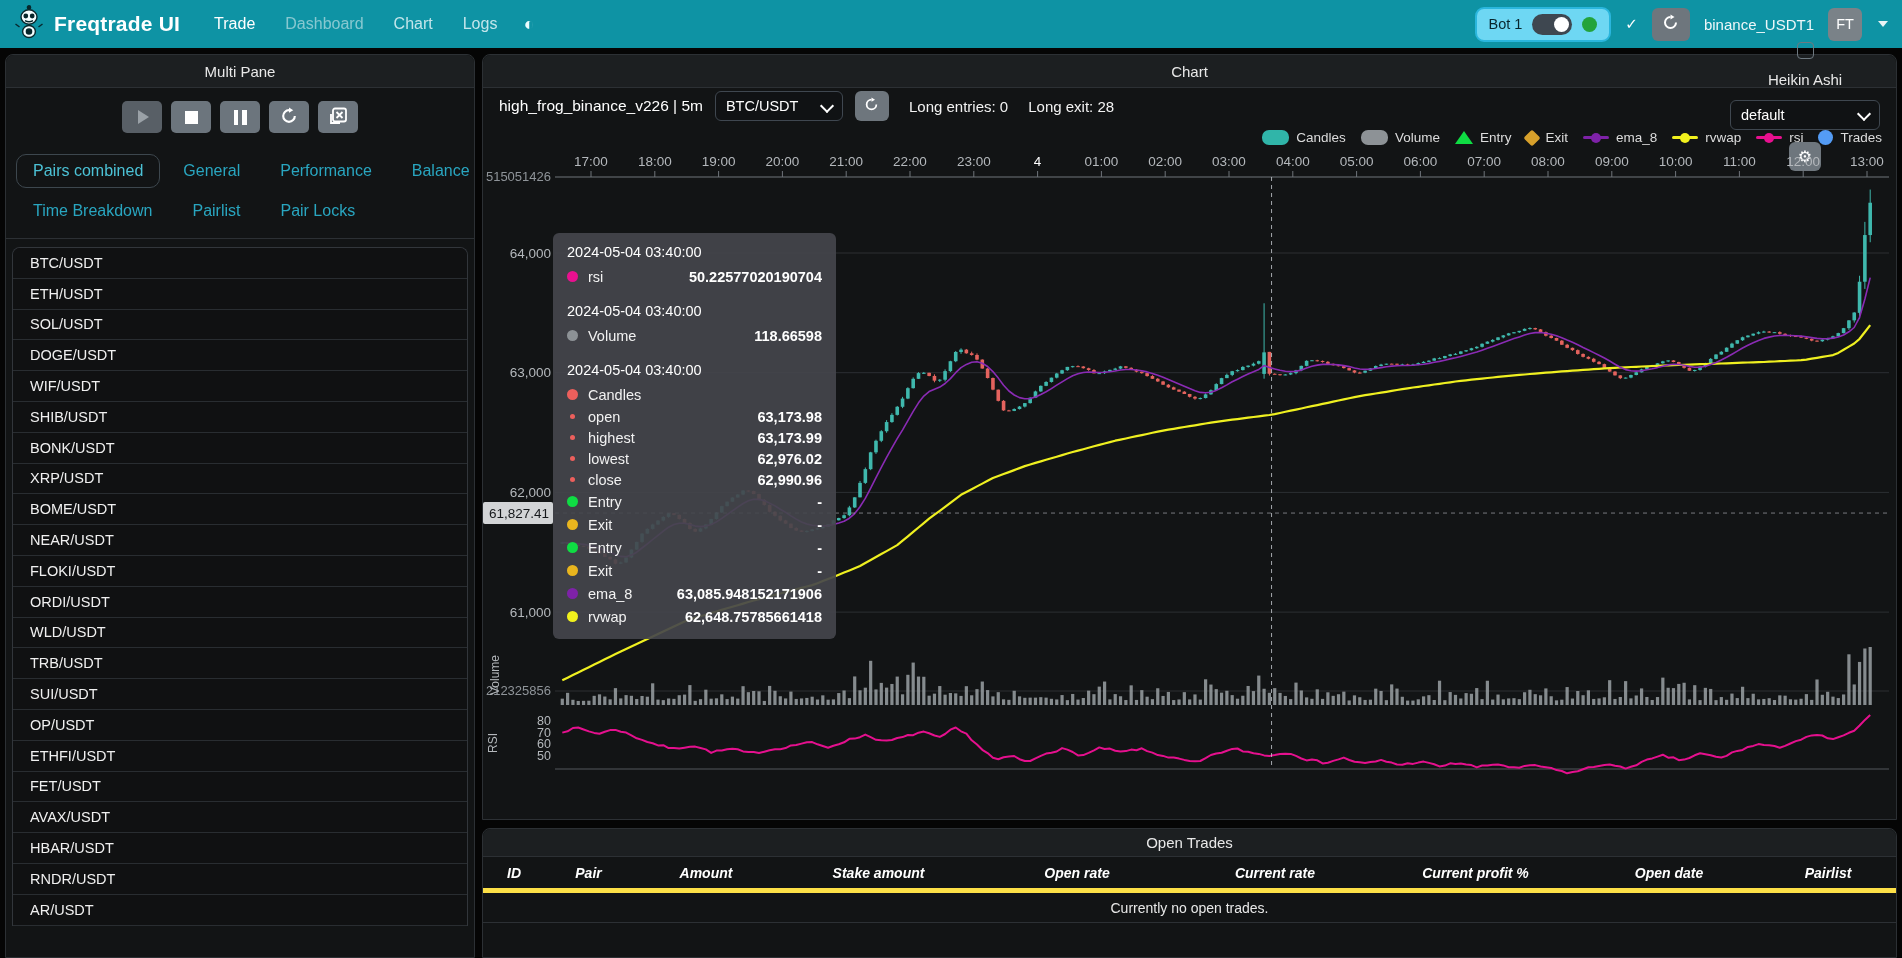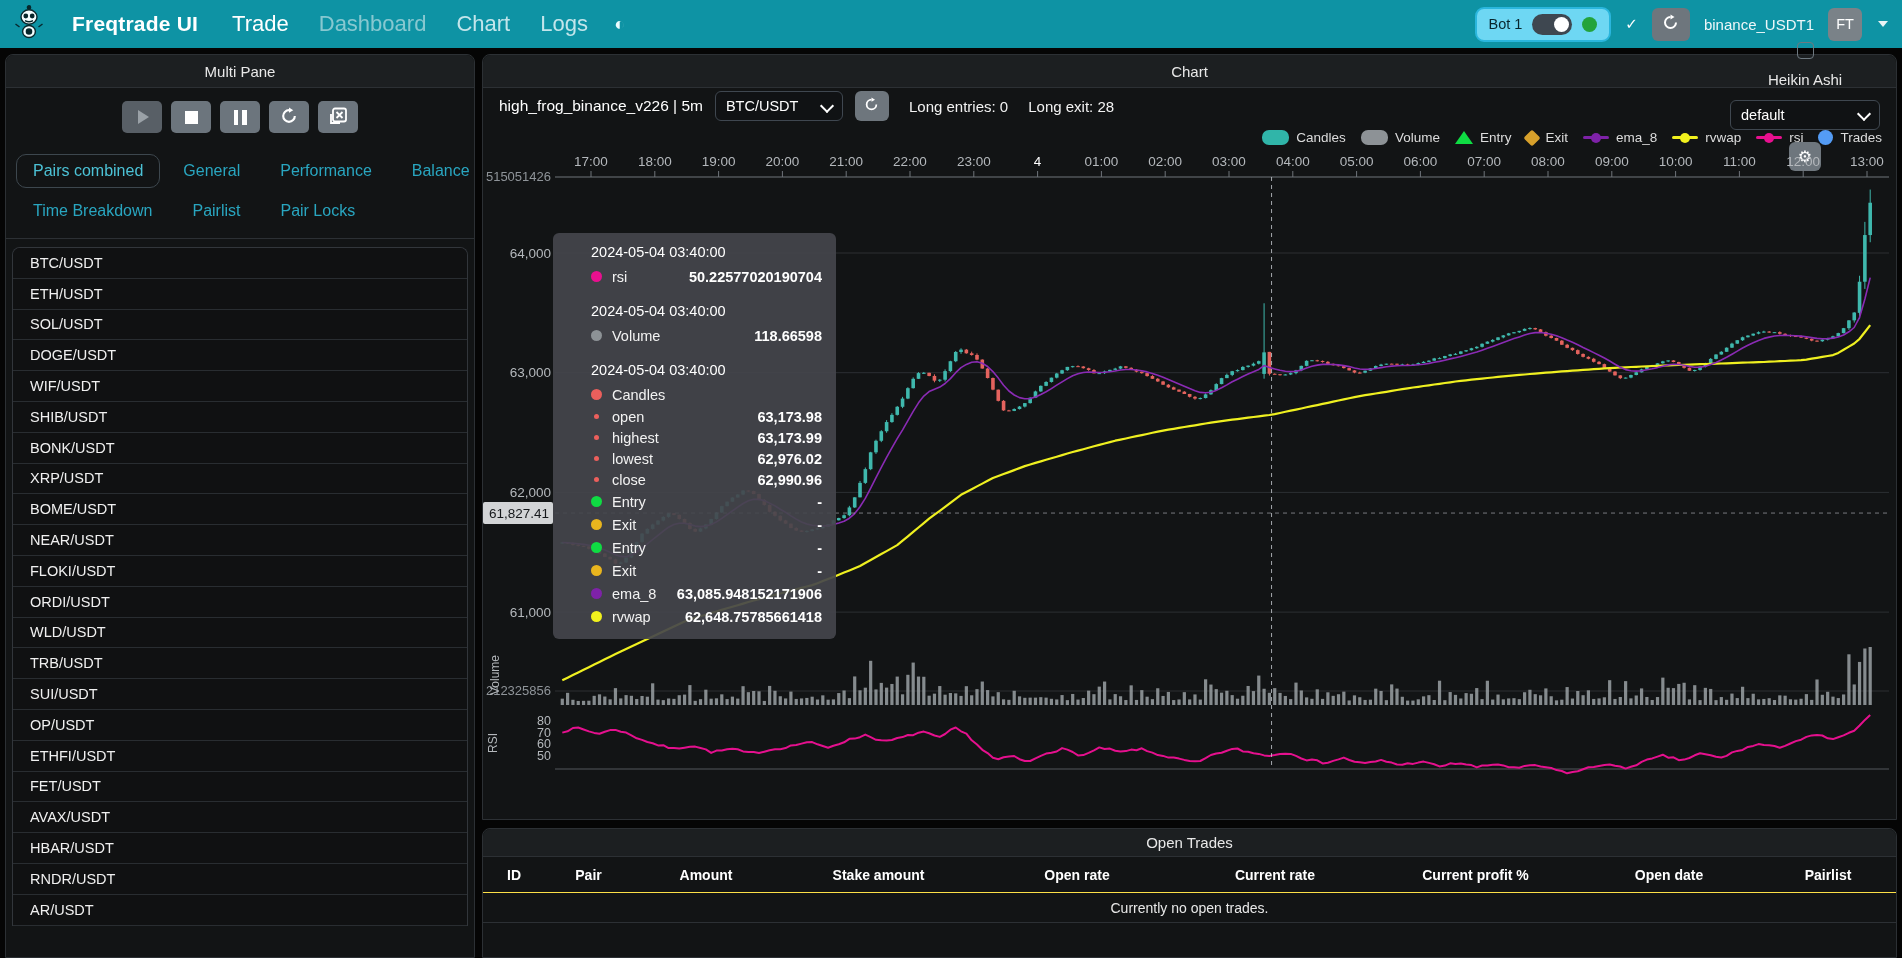--- a/index.html
+++ b/index.html
@@ -3,24 +3,24 @@
 <meta charset="utf-8">
 <style>
   * { margin:0; padding:0; box-sizing:border-box; }
   html,body { width:1902px; height:958px; overflow:hidden; background:#050505;
               font-family:"Liberation Sans","DejaVu Sans",sans-serif; }
   #app { position:relative; width:1902px; height:958px; }
 
   
   .nav { position:absolute; top:0; left:0; width:1902px; height:48px; background:#0e93a4;
          display:flex; align-items:center; padding:0 14px; }
-  .brand-wrap { display:flex; align-items:center; gap:28px; }
+  .brand-wrap { display:flex; align-items:center; gap:10px; }
   .brand { color:#fff; font-size:21px; font-weight:700; letter-spacing:.2px; }
   .nav-menu { display:flex; align-items:center; gap:30px; margin-left:34px; }
-  .nav-menu a { text-decoration:none; font-size:22px; color:rgba(235,248,250,.82); cursor:pointer; }
+  .nav-menu a { text-decoration:none; font-size:16px; color:rgba(235,248,250,.82); cursor:pointer; }
   .nav-menu a.active { color:#ffffff; }
   .nav-menu a.dim { color:rgba(210,232,236,.62); }
   .theme-toggle { color:#eafcff; font-size:18px; margin-left:26px; cursor:pointer; }
   .nav-right { margin-left:auto; display:flex; align-items:center; gap:14px; }
   .bot-pill { background:#6ed7f3; border:2px solid #2ab6dd; border-radius:9px; padding:5px 12px;
               display:flex; align-items:center; gap:10px; }
   .bot-name { color:#08262d; font-size:14.5px; }
   .toggle { width:40px; height:21px; border-radius:11px; background:#3e4750; position:relative; cursor:pointer; }
   .toggle .knob { position:absolute; top:3px; left:22px; width:15px; height:15px; border-radius:50%; background:#fff; }
   .status-dot { width:15px; height:15px; border-radius:50%; background:#23a33c; }
@@ -85,39 +85,39 @@
   .sw-linedot i { position:absolute; left:8px; top:-3.5px; width:10px; height:10px; border-radius:50%; background:inherit; }
   .sw-circle { width:15px; height:15px; border-radius:50%; }
 
   .chart-wrap { position:relative; width:1413px; height:668px; }
   #chart-svg { position:absolute; left:0; top:0; }
 
   
   .tooltip { position:absolute; left:70px; top:82px; width:283px; background:rgba(68,69,76,.92);
              border-radius:6px; padding:11px 14px 11px 14px; z-index:3; color:#fff; }
   .tt-time { font-size:14.5px; color:#fff; margin-bottom:5px; }
-  .tt-sec { margin-top:15px;margin-left:24px; }
+  .tt-sec { margin-top:15px; }
   .tt-sec:first-child { margin-top:0; }
   .tt-row { display:flex; align-items:center; height:23px; font-size:14.5px; color:#f2f2f2; }
   .tt-row.sm { height:21px; }
   .tt-dot { width:11px; height:11px; border-radius:50%; flex:none; }
   .tt-dot.sm { width:5px; height:5px; margin-left:3px; }
   .tt-name { margin-left:10px; }
   .tt-row.sm .tt-name { margin-left:13px; }
   .tt-val { margin-left:auto; font-weight:700; color:#fff; }
 
   
   .datazoom { position:absolute; left:82px; top:732px; width:1330px; height:30px; background:#14161a;
               border:1px solid #3c4350; border-radius:4px; overflow:hidden; cursor:pointer; }
 
   
   #trades-panel { left:482px; top:828px; width:1415px; height:130px; border-radius:8px 8px 0 0; }
   #trades-panel .card-head { height:28px; }
   .ot-grid { display:grid; grid-template-columns:62px 87px 148px 197px 200px 196px 205px 182px 1fr;
-             align-items:center; height:36px; border-bottom:1px solid #fde047; }
+             align-items:center; height:36px; border-bottom:5px solid #fde047;font-style:italic; }
   .ot-grid span { text-align:center; color:#fff; font-size:14px; font-weight:700; }
   .ot-empty { height:30px; display:flex; align-items:center; justify-content:center; color:#e8e8e8;
               font-size:14px; border-bottom:1px solid #2c3034; }
 </style>
 </head>
 <body>
 
 <div id="app">
 
   <nav class="nav">

